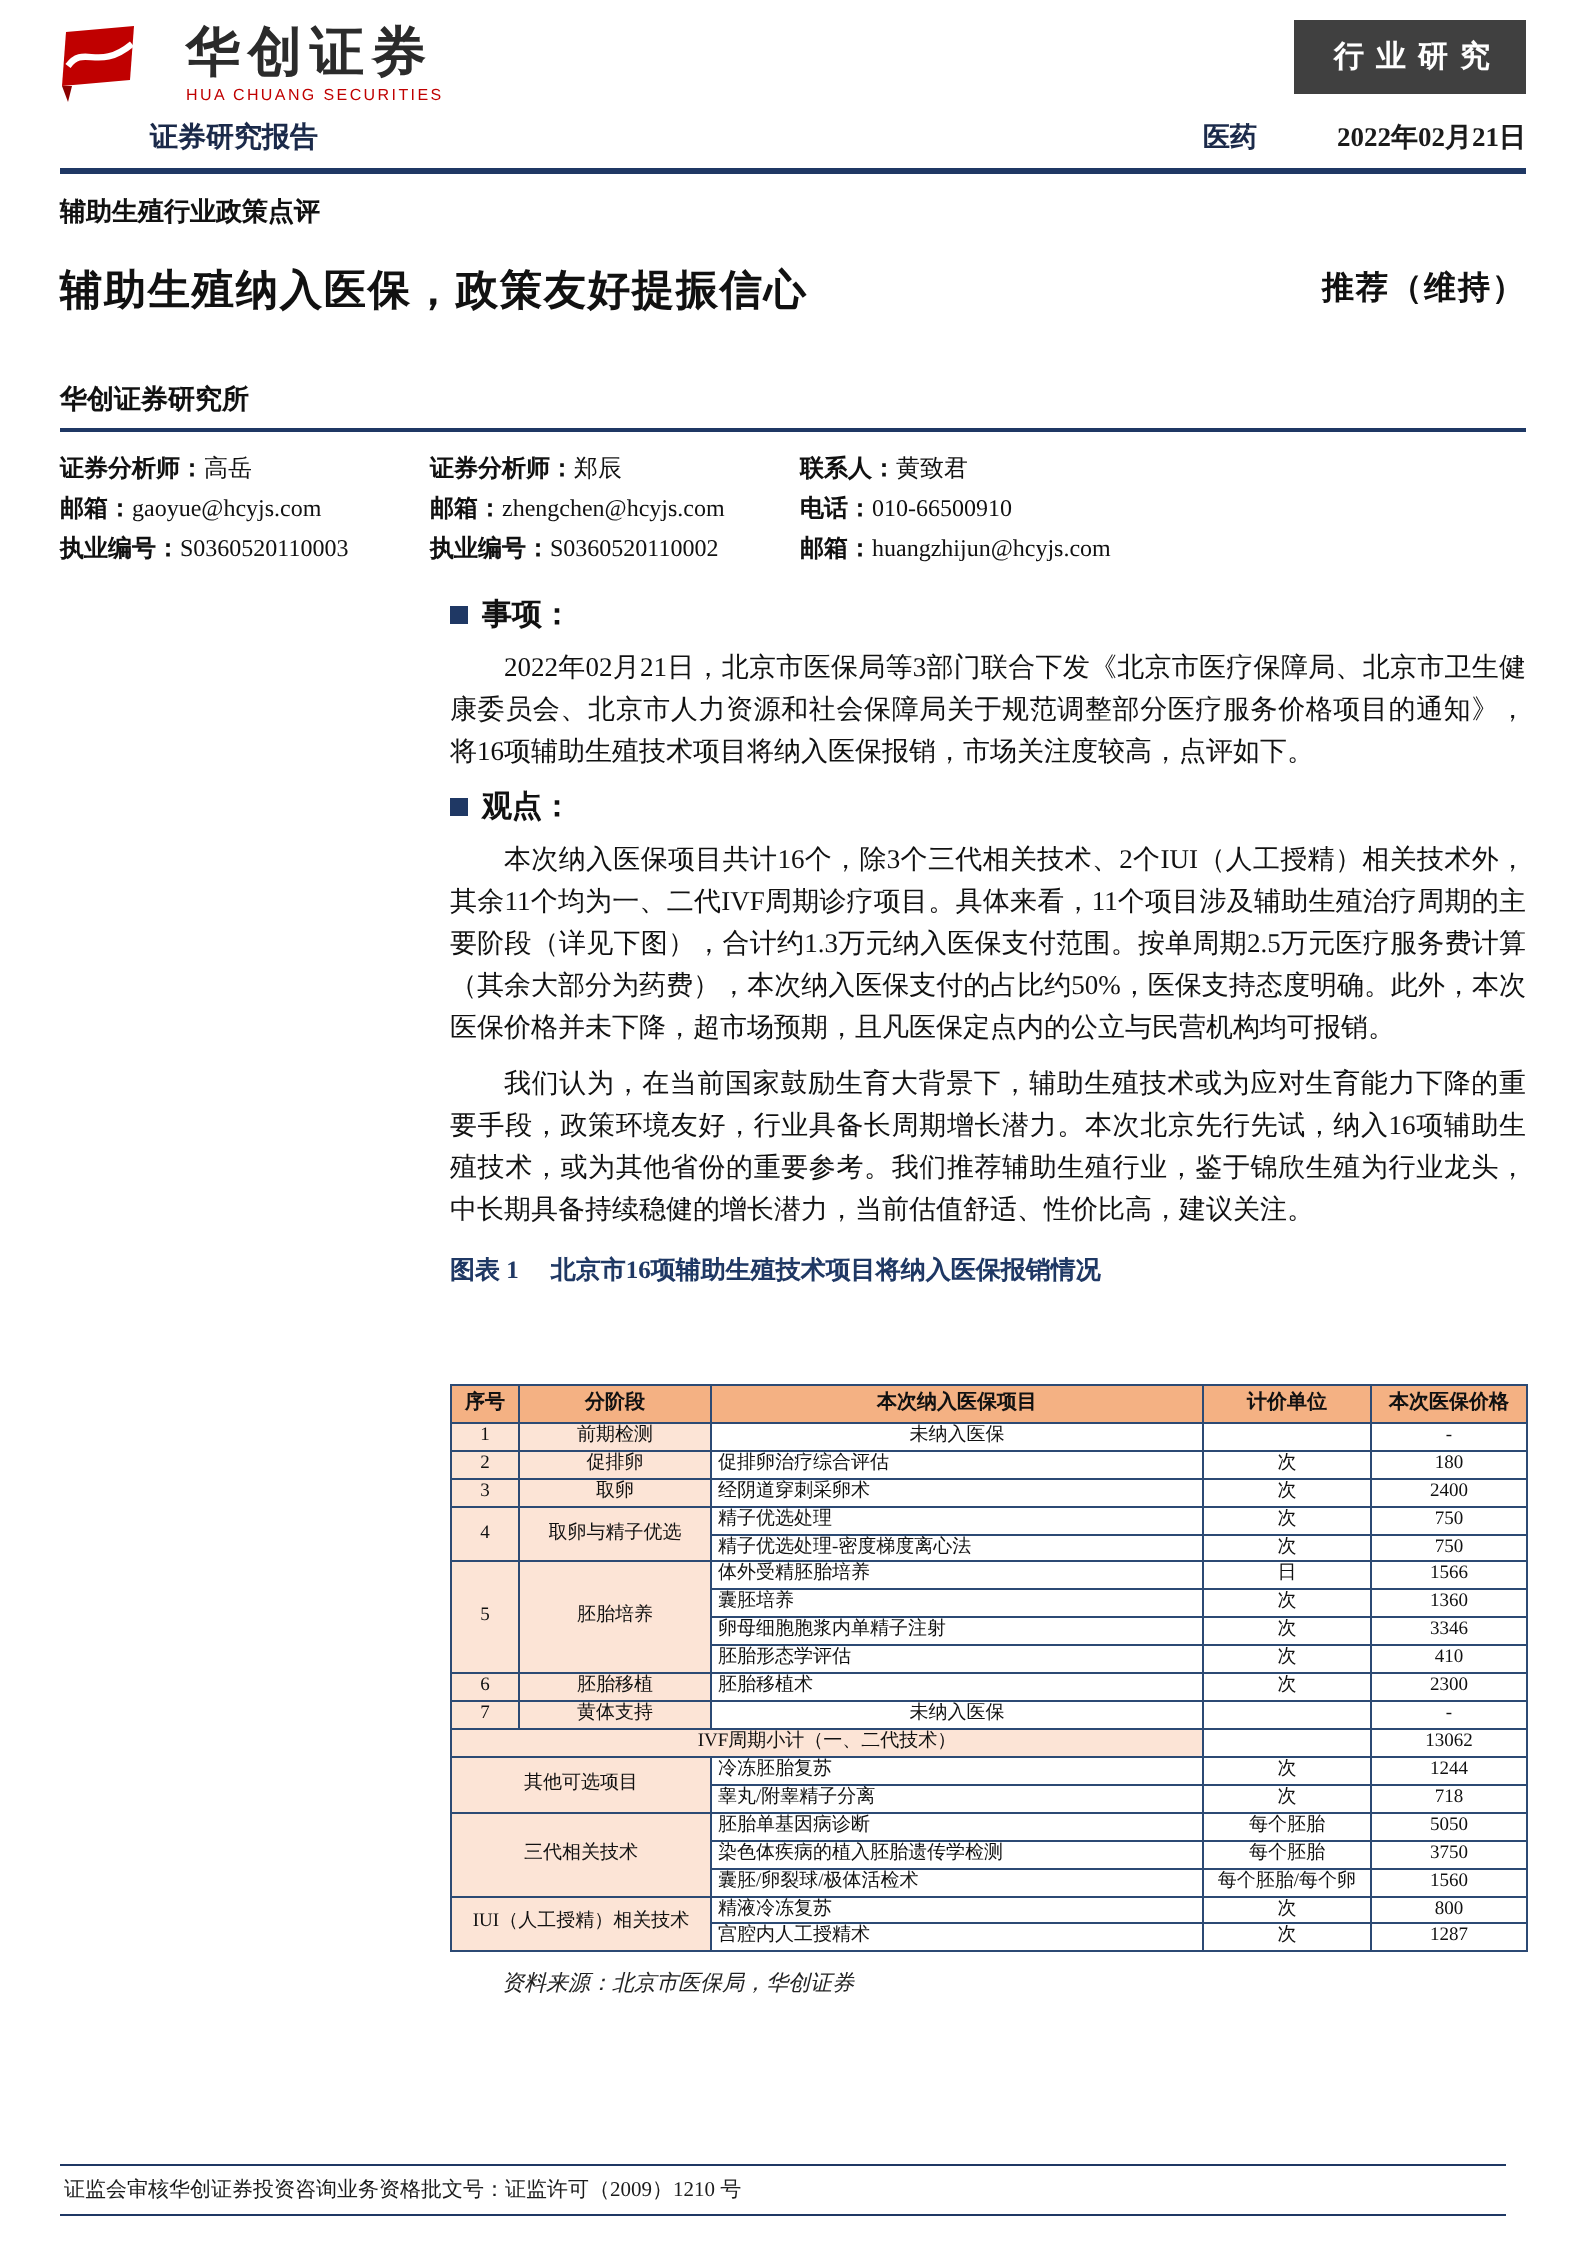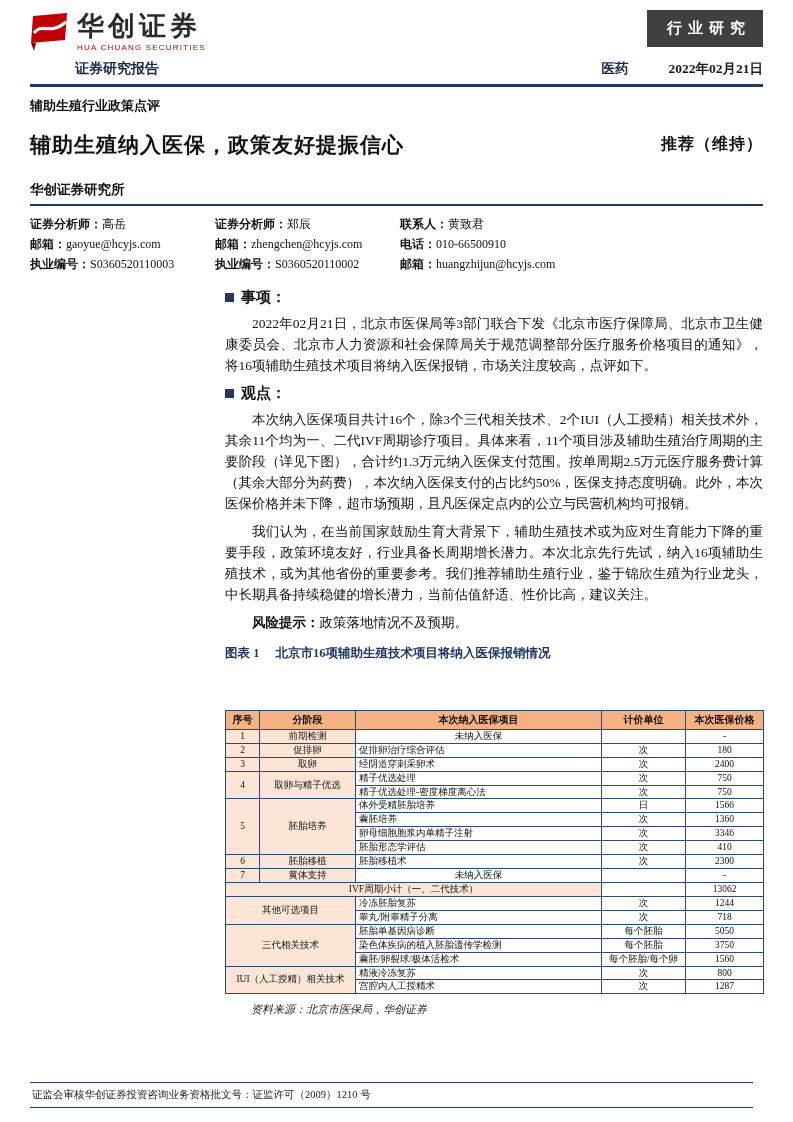--- a/index.html
+++ b/index.html
@@ -1,38 +1,38 @@
 <!DOCTYPE html>
 <html><head>
 <meta charset="utf-8">
 <style>
   html,body{margin:0;padding:0;background:#fff;}
   body{width:793px;height:1122px;font-family:"Liberation Serif","DejaVu Serif",serif;color:#111;}
   .page{position:relative;width:793px;height:1122px;box-sizing:border-box;padding:12px 30px 0;overflow:hidden;background:#fff;}
 
   
   .masthead{display:flex;justify-content:space-between;align-items:flex-start;}
-  .logo-wrap{display:flex;align-items:flex-start;gap:7px;}
+  .logo-wrap{display:flex;align-items:flex-start;gap:23px;}
   .flag-icon{width:40px;height:40px;flex:0 0 auto;}
   .brand-name{font-size:27px;font-weight:bold;color:#2b2b2b;letter-spacing:4px;line-height:1.05;}
   .brand-en{font-size:8px;color:#C00000;letter-spacing:1.2px;margin-top:3px;font-family:"Liberation Sans",sans-serif;}
   .badge{background:#404040;color:#fff;font-weight:bold;font-size:15px;letter-spacing:6px;padding:9px 12px 9px 20px;margin-top:-2px;}
 
   
   .subhead{display:flex;justify-content:space-between;align-items:flex-end;margin-top:8px;border-bottom:3px solid #1F3864;padding-bottom:6px;}
   .report-type{margin-left:45px;font-weight:bold;font-size:14px;color:#1b2a4a;}
   .ind-date{font-size:13.5px;font-weight:bold;color:#1b1b1b;padding-left:36px;}
   .industry{margin-right:40px;color:#1b2a4a;}
 
   .series{margin-top:10px;font-size:13px;font-weight:bold;}
   .title-row{display:flex;justify-content:space-between;align-items:flex-start;margin-top:16px;}
   .report-title{font-size:21px;font-weight:bold;letter-spacing:1px;}
   .rating{font-size:16px;font-weight:bold;margin-top:3px;letter-spacing:1px;}
 
-  .institute-wrap{border-bottom:2px solid #1F3864;padding-bottom:5px;margin-top:22px;}
+  .institute-wrap{border-bottom:2px solid #1F3864;padding-bottom:5px;margin-top:32px;}
   .institute{font-size:13.5px;font-weight:bold;}
 
   .analyst-grid{display:flex;margin-top:8px;font-size:12px;}
   .analyst-col{width:185px;}
   .analyst-col:last-child{width:auto;}
   .info-line{line-height:20px;white-space:nowrap;}
   .info-label{font-weight:bold;}
 
   
   .content{margin-left:195px;margin-top:14px;width:538px;}
@@ -118,23 +118,20 @@
     </div>
     <p class="para">2022年02月21日，北京市医保局等3部门联合下发《北京市医疗保障局、北京市卫生健康委员会、北京市人力资源和社会保障局关于规范调整部分医疗服务价格项目的通知》，将16项辅助生殖技术项目将纳入医保报销，市场关注度较高，点评如下。</p>
 
     <div class="section-heading">
       <span class="bullet-square"></span>
       <span>观点：</span>
     </div>
     <p class="para">本次纳入医保项目共计16个，除3个三代相关技术、2个IUI（人工授精）相关技术外，其余11个均为一、二代IVF周期诊疗项目。具体来看，11个项目涉及辅助生殖治疗周期的主要阶段（详见下图），合计约1.3万元纳入医保支付范围。按单周期2.5万元医疗服务费计算（其余大部分为药费），本次纳入医保支付的占比约50%，医保支持态度明确。此外，本次医保价格并未下降，超市场预期，且凡医保定点内的公立与民营机构均可报销。</p>
     <p class="para">我们认为，在当前国家鼓励生育大背景下，辅助生殖技术或为应对生育能力下降的重要手段，政策环境友好，行业具备长周期增长潜力。本次北京先行先试，纳入16项辅助生殖技术，或为其他省份的重要参考。我们推荐辅助生殖行业，鉴于锦欣生殖为行业龙头，中长期具备持续稳健的增长潜力，当前估值舒适、性价比高，建议关注。</p>
 
-    <p class="para">
-      <span class="risk-label">风险提示：</span><span>政策落地情况不及预期。</span>
-    </p>
 
     <div class="figure-title">
       <span>图表 1</span>
       <span>北京市16项辅助生殖技术项目将纳入医保报销情况</span>
     </div>
 
     <table class="reimb-table">
         <colgroup>
           <col style="width:34px">
           <col style="width:96px">

